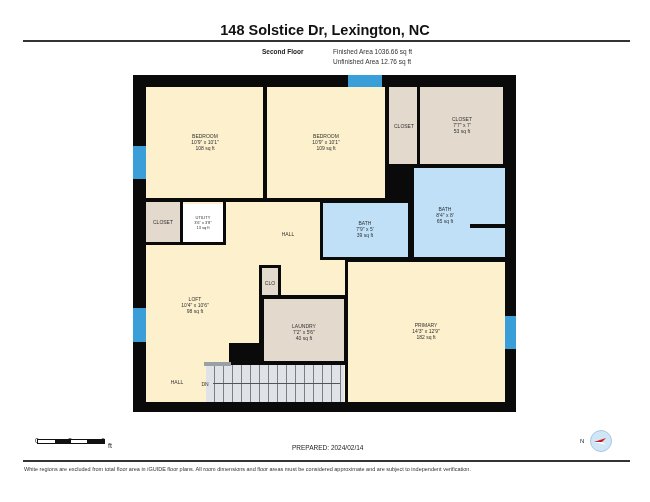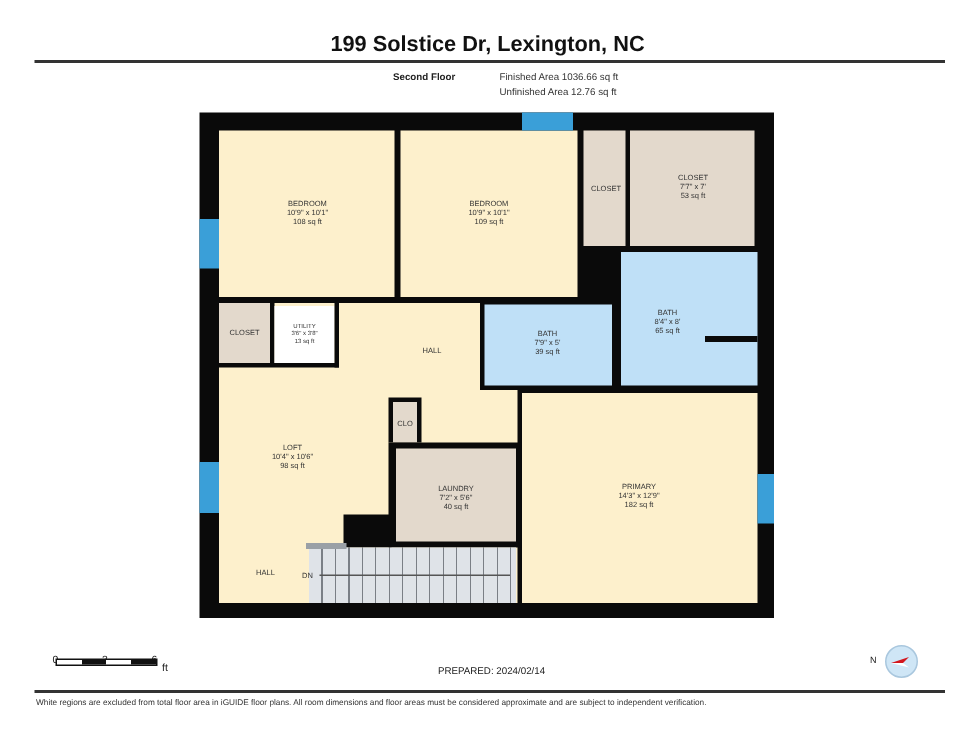--- a/index.html
+++ b/index.html
@@ -28,21 +28,21 @@
   .scale-num { position:absolute; top:437px; font-size:7px; }
   .prepared { position:absolute; left:292px; top:444px; font-size:6.5px; }
   .footer-note { position:absolute; left:24px; top:466px; font-size:5.5px; color:#333; }
   .compass { position:absolute; left:590px; top:430px; width:20px; height:20px; border-radius:50%;
              background:#cfe6f6; border:1px solid #a9c7de; }
   .compass-n { position:absolute; left:580px; top:438px; font-size:6px; }
 </style>
 </head>
 <body>
 
-<div class="title">199 Solstice Dr, Lexington, NC</div>
+<div class="title">148 Solstice Dr, Lexington, NC</div>
 <div class="rule" style="top:40px"></div>
 <div class="floor-label">Second Floor</div>
 <div class="area-line" style="top:48px">Finished Area 1036.66 sq ft</div>
 <div class="area-line" style="top:58px">Unfinished Area 12.76 sq ft</div>
 
 <div class="plan">
 
   <div class="wall" style="left:133px;top:75px;width:383px;height:337px"></div>
 
   <div class="room cream" style="left:146px;top:87px;width:117px;height:111px"></div>

